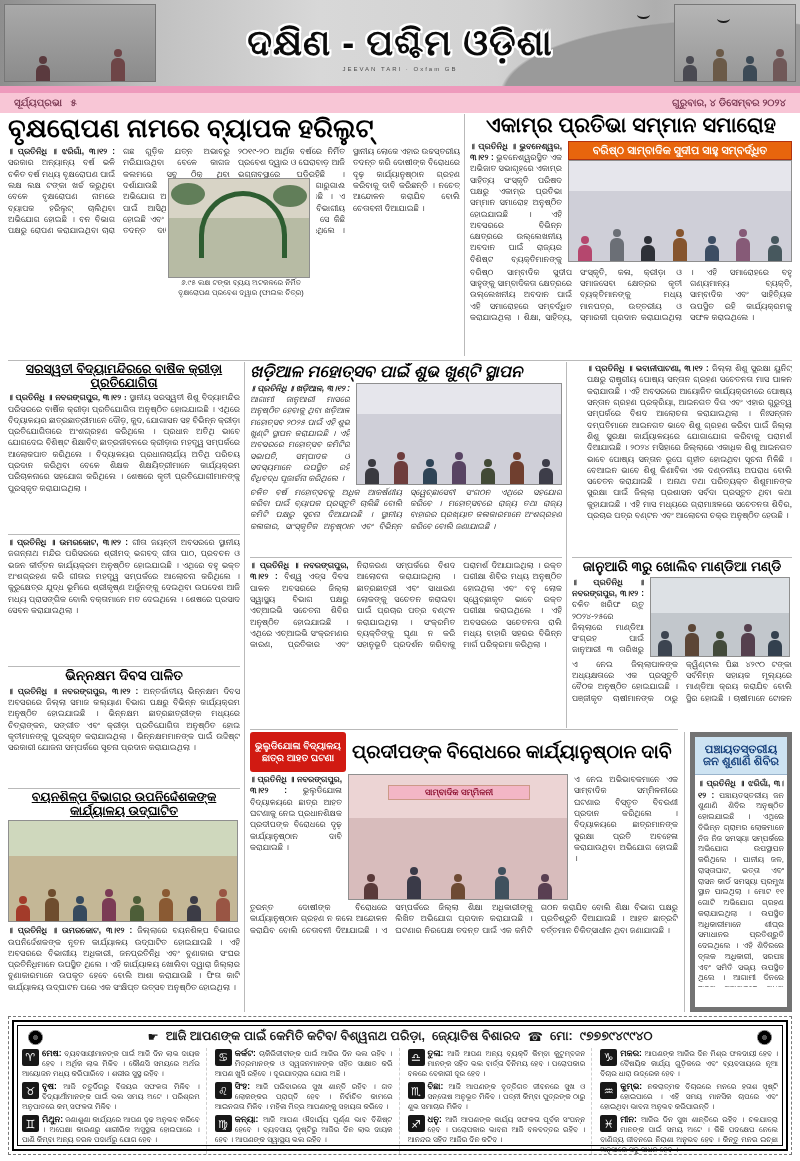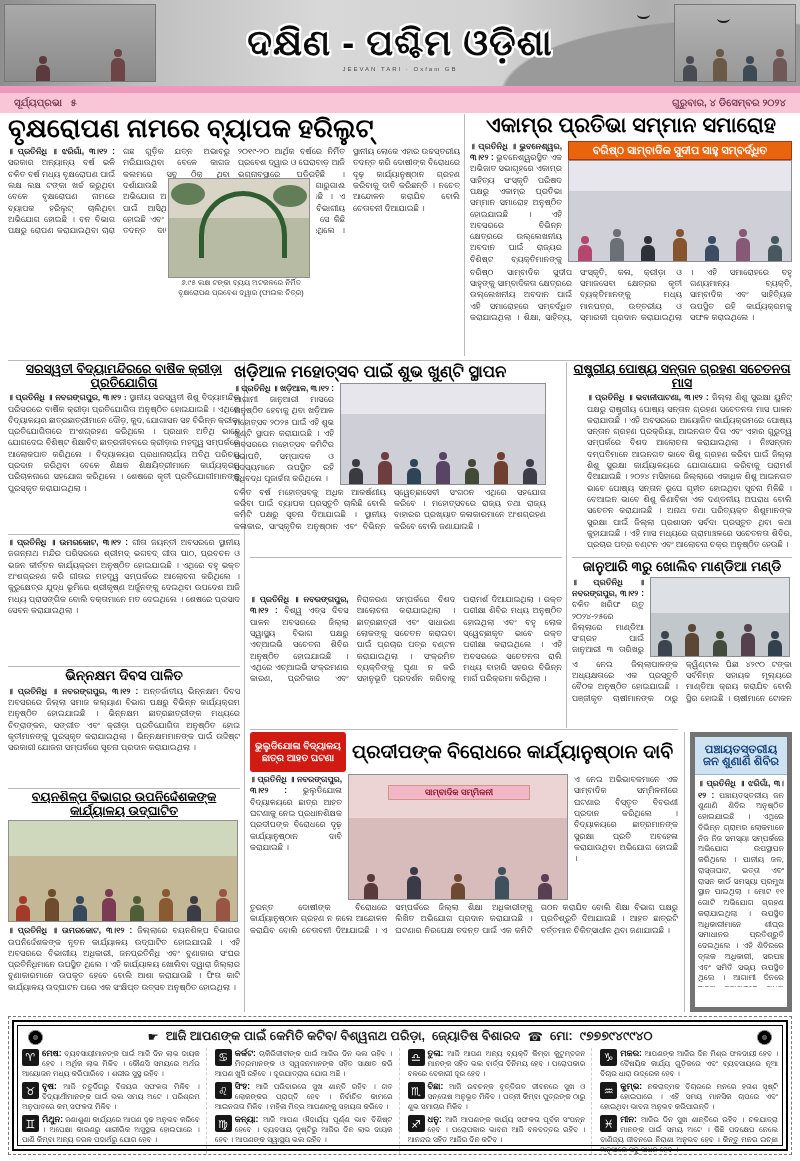--- a/index.html
+++ b/index.html
@@ -254,21 +254,21 @@
           <div class="head" style="background:#995544"></div>
           <div class="torso" style="background:#995544;height:23px"></div>
         </div>
       </div>
     <div class="body" style="height:92px;">
       <span class="byl">॥ ପ୍ରତିନିଧି ॥ ଉମରକୋଟ, ୩।୧୨ :</span>
       <span>ଜିଲ୍ଲାରେ ବୟନଶିଳ୍ପ ବିଭାଗର ଉପନିର୍ଦ୍ଦେଶକଙ୍କ ନୂତନ କାର୍ଯ୍ୟାଳୟ ଉଦ୍‌ଘାଟିତ ହୋଇଯାଇଛି । ଏହି ଅବସରରେ ବିଭାଗୀୟ ଅଧିକାରୀ, ଜନପ୍ରତିନିଧି ଏବଂ ବୁଣାକାର ସଂଘର ପ୍ରତିନିଧିମାନେ ଉପସ୍ଥିତ ଥିଲେ । ଏହି କାର୍ଯ୍ୟାଳୟ ଖୋଲିବା ଦ୍ୱାରା ଜିଲ୍ଲାର ବୁଣାକାରମାନେ ଉପକୃତ ହେବେ ବୋଲି ଆଶା କରାଯାଉଛି । ଫିତା କାଟି କାର୍ଯ୍ୟାଳୟ ଉଦ୍‌ଘାଟନ ପରେ ଏକ ସଂକ୍ଷିପ୍ତ ଉତ୍ସବ ଅନୁଷ୍ଠିତ ହୋଇଥିଲା ।</span>
     </div>
   </section>
 
-  <section class="art" id="a4" style="left:234px;top:363px;width:312px;height:193px;">
+  <section class="art" id="a4" style="left:250px;top:363px;width:312px;height:193px;font-style:italic;">
     <h2 class="hl mb2">ଖଡ଼ିଆଳ ମହୋତ୍ସବ ପାଇଁ ଶୁଭ ଖୁଣ୍ଟି ସ୍ଥାପନ</h2>
     <div class="row mb2">
       <div class="body" style="width:100px;height:102px;">
         <span class="byl">॥ ପ୍ରତିନିଧି ॥ ଖଡ଼ିଆଳ, ୩।୧୨ :</span>
         <span>ଆଗାମୀ ଜାନୁଆରୀ ମାସରେ ଅନୁଷ୍ଠିତ ହେବାକୁ ଥିବା ଖଡ଼ିଆଳ ମହୋତ୍ସବ ୨୦୨୫ ପାଇଁ ଏହି ଶୁଭ ଖୁଣ୍ଟି ସ୍ଥାପନ କରାଯାଇଛି । ଏହି ଅବସରରେ ମହୋତ୍ସବ କମିଟିର ସଭାପତି, ସମ୍ପାଦକ ଓ ସଦସ୍ୟମାନେ ଉପସ୍ଥିତ ରହି ବିଧିବଦ୍ଧ ପୂଜାର୍ଚ୍ଚନା କରିଥିଲେ ।</span>
       </div>
       <div class="photo ph-indoor" style="width:204px;height:100px;">
           <div class="fig" style="left: calc(7.14286% - 8px);">
             <div class="head" style="background:#3a3a40"></div>
             <div class="torso" style="background:#3a3a40;height:16px"></div>
@@ -297,29 +297,28 @@
             <div class="head" style="background:#3d3d49"></div>
             <div class="torso" style="background:#3d3d49;height:16px"></div>
           </div>
         </div>
     </div>
     <div class="body cols2" style="height:62px;">ଚଳିତ ବର୍ଷ ମହୋତ୍ସବକୁ ଅଧିକ ଆକର୍ଷଣୀୟ କରିବା ପାଇଁ ବ୍ୟାପକ ପ୍ରସ୍ତୁତି ଚାଲିଛି ବୋଲି କମିଟି ପକ୍ଷରୁ ସୂଚନା ଦିଆଯାଇଛି । ସ୍ଥାନୀୟ କଳାକାର, ସାଂସ୍କୃତିକ ଅନୁଷ୍ଠାନ ଏବଂ ବିଭିନ୍ନ ସ୍ୱେଚ୍ଛାସେବୀ ସଂଗଠନ ଏଥିରେ ସହଯୋଗ କରିବେ । ମହୋତ୍ସବରେ ରାଜ୍ୟ ତଥା ରାଜ୍ୟ ବାହାରର ପ୍ରଖ୍ୟାତ କଳାକାରମାନେ ଅଂଶଗ୍ରହଣ କରିବେ ବୋଲି ଜଣାଯାଇଛି ।</div>
   </section>
   <div class="hr" style="left:250px;top:557px;width:312px;"></div>
 
   <section class="art" id="a8" style="left:250px;top:560px;width:312px;height:167px;">
-    <div class="body cols3" style="height:138px;margin-top:34px;">
+    <div class="body cols3" style="height:138px;">
       <span class="byl">॥ ପ୍ରତିନିଧି ॥ ନବରଙ୍ଗପୁର, ୩।୧୨ :</span>
       <span>ବିଶ୍ୱ ଏଡ୍ସ ଦିବସ ପାଳନ ଅବସରରେ ଜିଲ୍ଲା ସ୍ୱାସ୍ଥ୍ୟ ବିଭାଗ ପକ୍ଷରୁ ଏଚ୍‌ଆଇଭି ସଚେତନା ଶିବିର ଅନୁଷ୍ଠିତ ହୋଇଯାଇଛି । ଏଥିରେ ଏଚ୍‌ଆଇଭି ସଂକ୍ରମଣର କାରଣ, ପ୍ରତିକାର ଏବଂ ନିରାକରଣ ସମ୍ପର୍କରେ ବିଶଦ ଆଲୋଚନା କରାଯାଇଥିଲା । ଛାତ୍ରଛାତ୍ରୀ ଏବଂ ସାଧାରଣ ଲୋକଙ୍କୁ ସଚେତନ କରାଇବା ପାଇଁ ପ୍ରଚାର ପତ୍ର ବଣ୍ଟନ କରାଯାଇଥିଲା । ସଂକ୍ରମିତ ବ୍ୟକ୍ତିଙ୍କୁ ଘୃଣା ନ କରି ସହାନୁଭୂତି ପ୍ରଦର୍ଶନ କରିବାକୁ ପରାମର୍ଶ ଦିଆଯାଇଥିଲା । ରକ୍ତ ପରୀକ୍ଷା ଶିବିର ମଧ୍ୟ ଅନୁଷ୍ଠିତ ହୋଇଥିଲା ଏବଂ ବହୁ ଲୋକ ସ୍ୱେଚ୍ଛାକୃତ ଭାବେ ରକ୍ତ ପରୀକ୍ଷା କରାଇଥିଲେ । ଏହି ଅବସରରେ ସଚେତନତା ରାଲି ମଧ୍ୟ ବାହାରି ସହରର ବିଭିନ୍ନ ମାର୍ଗ ପରିକ୍ରମା କରିଥିଲା ।</span>
     </div>
   </section>
   <div class="hr" style="left:250px;top:729px;width:428px;"></div>
 
   <section class="art" id="a5" style="left:572px;top:363px;width:220px;height:193px;">
-    <h2 class="hl ctr mb2">ରାଷ୍ଟ୍ରୀୟ ପୋଷ୍ୟ ସନ୍ତାନ ଗ୍ରହଣ ସଚେତନତା ମାସ</h2>
     <div class="body" style="height:168px;margin-left:15px;">
       <span class="byl">॥ ପ୍ରତିନିଧି ॥ ଭବାନୀପାଟଣା, ୩।୧୨ :</span>
       <span>ଜିଲ୍ଲା ଶିଶୁ ସୁରକ୍ଷା ୟୁନିଟ୍ ପକ୍ଷରୁ ରାଷ୍ଟ୍ରୀୟ ପୋଷ୍ୟ ସନ୍ତାନ ଗ୍ରହଣ ସଚେତନତା ମାସ ପାଳନ କରାଯାଉଛି । ଏହି ଅବସରରେ ଆୟୋଜିତ କାର୍ଯ୍ୟକ୍ରମରେ ପୋଷ୍ୟ ସନ୍ତାନ ଗ୍ରହଣ ପ୍ରକ୍ରିୟା, ଆଇନଗତ ଦିଗ ଏବଂ ଏହାର ଗୁରୁତ୍ୱ ସମ୍ପର୍କରେ ବିଶଦ ଆଲୋଚନା କରାଯାଇଥିଲା । ନିଃସନ୍ତାନ ଦମ୍ପତିମାନେ ଆଇନଗତ ଭାବେ ଶିଶୁ ଗ୍ରହଣ କରିବା ପାଇଁ ଜିଲ୍ଲା ଶିଶୁ ସୁରକ୍ଷା କାର୍ଯ୍ୟାଳୟରେ ଯୋଗାଯୋଗ କରିବାକୁ ପରାମର୍ଶ ଦିଆଯାଇଛି । ୨୦୨୪ ମସିହାରେ ଜିଲ୍ଲାରେ ଏକାଧିକ ଶିଶୁ ଆଇନଗତ ଭାବେ ପୋଷ୍ୟ ସନ୍ତାନ ରୂପେ ଗୃହୀତ ହୋଇଥିବା ସୂଚନା ମିଳିଛି । ବେଆଇନ ଭାବେ ଶିଶୁ କିଣାବିକା ଏକ ଦଣ୍ଡନୀୟ ଅପରାଧ ବୋଲି ସଚେତନ କରାଯାଇଛି । ଅନାଥ ତଥା ପରିତ୍ୟକ୍ତ ଶିଶୁମାନଙ୍କ ସୁରକ୍ଷା ପାଇଁ ଜିଲ୍ଲା ପ୍ରଶାସନ ସର୍ବଦା ପ୍ରସ୍ତୁତ ଥିବା କଥା କୁହାଯାଇଛି । ଏହି ମାସ ମଧ୍ୟରେ ଗ୍ରାମାଞ୍ଚଳରେ ସଚେତନତା ଶିବିର, ପ୍ରଚାର ପତ୍ର ବଣ୍ଟନ ଏବଂ ଆଲୋଚନା ଚକ୍ର ଅନୁଷ୍ଠିତ ହେଉଛି ।</span>
     </div>
   </section>
   <div class="hr" style="left:572px;top:557px;width:220px;"></div>
 
   <section class="art" id="a9" style="left:572px;top:560px;width:220px;height:167px;">
     <h2 class="hl ctr mb2">ଜାନୁଆରି ୩ରୁ ଖୋଲିବ ମାଣ୍ଡିଆ ମଣ୍ଡି</h2>
     <div class="row mb2">
@@ -352,21 +351,21 @@
     </div>
     <div class="body cols2" style="height:56px;">ଏ ନେଇ ଜିଲ୍ଲାପାଳଙ୍କ ଅଧ୍ୟକ୍ଷତାରେ ଏକ ପ୍ରସ୍ତୁତି ବୈଠକ ଅନୁଷ୍ଠିତ ହୋଇଯାଇଛି । ପଞ୍ଜୀକୃତ ଚାଷୀମାନଙ୍କ ଠାରୁ କ୍ୱିଣ୍ଟାଲ ପିଛା ୪୨୯୦ ଟଙ୍କା ସର୍ବନିମ୍ନ ସହାୟକ ମୂଲ୍ୟରେ ମାଣ୍ଡିଆ କ୍ରୟ କରାଯିବ ବୋଲି ସ୍ଥିର ହୋଇଛି । ଚାଷୀମାନେ ଟୋକନ ଅନୁଯାୟୀ ମଣ୍ଡିକୁ ମାଣ୍ଡିଆ ଆଣିବାକୁ ଅନୁରୋଧ କରାଯାଇଛି ।</div>
   </section>
 
   <section class="art" id="a11" style="left:250px;top:732px;width:428px;height:280px;">
     <div class="row mb2" style="align-items:center;">
       <div class="kicker" style="width:96px;height:40px;">
         <span>ଭୁଲୁଡିଯୋଳା ବିଦ୍ୟାଳୟ</span>
         <span>ଛାତ୍ର ଆହତ ଘଟଣା</span>
       </div>
-      <h2 class="hl" style="flex:1;">ପ୍ରଦୀପଙ୍କ ବିରୋଧରେ କାର୍ଯ୍ୟାନୁଷ୍ଠାନ ଦାବି</h2>
+      <h2 class="hl" style="flex:1;font-family:Liberation Serif, serif;">ପ୍ରଦୀପଙ୍କ ବିରୋଧରେ କାର୍ଯ୍ୟାନୁଷ୍ଠାନ ଦାବି</h2>
     </div>
     <div class="row mb2">
       <div class="body" style="width:92px;height:126px;">
         <span class="byl">॥ ପ୍ରତିନିଧି ॥ ନବରଙ୍ଗପୁର, ୩।୧୨ :</span>
         <span>ଭୁଲୁଡିଯୋଳା ବିଦ୍ୟାଳୟରେ ଛାତ୍ର ଆହତ ଘଟଣାକୁ ନେଇ ପ୍ରଧାନଶିକ୍ଷକ ପ୍ରଦୀପଙ୍କ ବିରୋଧରେ ଦୃଢ଼ କାର୍ଯ୍ୟାନୁଷ୍ଠାନ ଦାବି କରାଯାଇଛି ।</span>
       </div>
       <div class="photo ph-hall" style="width:218px;height:124px;">
         <div class="banner-pink">ସାମ୍ବାଦିକ ସମ୍ମିଳନୀ</div>
       <div class="fig" style="left: calc(10% - 8px);">
             <div class="head" style="background:#5a3a3a"></div>
@@ -421,21 +420,21 @@
           <div class="zent"><span class="zic">♉</span><span class="zname">ବୃଷ:</span> <span>ଆଜି ଚତୁର୍ଦିଗରୁ ବିଜୟର ସଫଳତା ମିଳିବ । ବିଦ୍ୟାର୍ଥୀମାନଙ୍କ ପାଇଁ ଭଲ ସମୟ ଅଟେ । ପରିଶ୍ରମ ଅନୁପାତରେ କମ୍ ସଫଳତା ମିଳିବ ।</span></div>
           <div class="zent"><span class="zic">♊</span><span class="zname">ମିଥୁନ:</span> <span>ଜଣାଶୁଣା କାର୍ଯ୍ୟରେ ଆପଣ ଦୃଢ ଅନୁଭବ କରିବେ । ଅପେକ୍ଷା କାରଣରୁ ଶାରୀରିକ ଅସୁସ୍ଥତା ହୋଇପାରେ । ପାଣି କିମ୍ବା ଅନ୍ୟ ତରଳ ପଦାର୍ଥରୁ ଯୋଗ ହେବ ।</span></div>
         </div>
         <div class="zcol">
           <div class="zent"><span class="zic">♋</span><span class="zname">କର୍କଟ:</span> <span>ଚାକିରିଜୀବୀଙ୍କ ପାଇଁ ଆଜିର ଦିନ ଭଲ ରହିବ । ମିତ୍ରମାନଙ୍କ ଓ ସ୍ୱଜନମାନଙ୍କ ସହିତ ସାକ୍ଷାତ କରି ଆପଣ ଖୁସି ରହିବେ । ଦୂରଯାତ୍ରାର ଯୋଗ ଅଛି ।</span></div>
           <div class="zent"><span class="zic">♌</span><span class="zname">ସିଂହ:</span> <span>ଆଜି ପରିବାରରେ ସୁଖ ଶାନ୍ତି ରହିବ । ଗତ ଲୋକଙ୍କର ପ୍ରାପ୍ତି ହେବ । ନିର୍ବାଚିତ କାମରେ ଆଇନଗତା ମିଳିବ । ମହିଳା ମିତ୍ର ଆପଣଙ୍କୁ ସହାୟତା କରିବେ ।</span></div>
           <div class="zent"><span class="zic">♍</span><span class="zname">କନ୍ୟା:</span> <span>ଆଜି ଆପଣ ଔଦାର୍ଯ୍ୟ ପୂର୍ଣ୍ଣ ଭାବ ବିଶିଷ୍ଟ ହେବେ । ବ୍ୟବସାୟ ଦୃଷ୍ଟିରୁ ଆଜିର ଦିନ ଲାଭ ଦାୟକ ହେବ । ଆପଣଙ୍କ ସ୍ୱାସ୍ଥ୍ୟ ଭଲ ରହିବ ।</span></div>
         </div>
         <div class="zcol">
           <div class="zent"><span class="zic">♎</span><span class="zname">ତୁଳା:</span> <span>ଆଜି ଆପଣ ଅନ୍ୟ ବ୍ୟକ୍ତି କିମ୍ବା କୁଟୁମ୍ବଜନ ମାନଙ୍କ ସହିତ ଭଲ ବାର୍ତ୍ତା ବିନିମୟ ହେବ । ପରୋପକାର ବଳରେ ବେକାରୀ ଦୂର ହେବ ।</span></div>
-          <div class="zent"><span class="zic">♏</span><span class="zname">ବିଛା:</span> <span>ଆଜି ରବଚନ୍କ ବୃତ୍ତିଗତ ଜୀବନରେ ସୁଖ ଓ ସନ୍ତୋଷ ଅନୁଭୂତ ମିଳିବ । ପତ୍ନୀ କିମ୍ବା ପୁତ୍ରଙ୍କ ଠାରୁ ଶୁଭ ସମାଚାର ମିଳିବ ।</span></div>
+          <div class="zent"><span class="zic">♏</span><span class="zname">ବିଛା:</span> <span>ଆଜି ଆପଣଙ୍କ ବୃତ୍ତିଗତ ଜୀବନରେ ସୁଖ ଓ ସନ୍ତୋଷ ଅନୁଭୂତ ମିଳିବ । ପତ୍ନୀ କିମ୍ବା ପୁତ୍ରଙ୍କ ଠାରୁ ଶୁଭ ସମାଚାର ମିଳିବ ।</span></div>
           <div class="zent"><span class="zic">♐</span><span class="zname">ଧନୁ:</span> <span>ଆଜି ଆପଣଙ୍କ କାର୍ଯ୍ୟ ସଫଳତା ପୂର୍ବକ ସଂପନ୍ନ ହେବ । ପରୋପକାର ଭାବନା ଆଜି ବଳବତ୍ତର ରହିବ । ଆନନ୍ଦର ସହିତ ଆଜିର ଦିନ କଟିବ ।</span></div>
         </div>
         <div class="zcol">
           <div class="zent"><span class="zic">♑</span><span class="zname">ମକର:</span> <span>ଆପଣଙ୍କ ଆଜିର ଦିନ ମିଶ୍ର ଫଳଦାୟୀ ହେବ । ବୈଷୟିକ କାର୍ଯ୍ୟ ଗୁଡ଼ିକରେ ଏବଂ ବ୍ୟବସାୟରେ ନୂଆ ବିଚାର ଧାରା ଉଦ୍ରେକ ହେବ ।</span></div>
           <div class="zent"><span class="zic">♒</span><span class="zname">କୁମ୍ଭ:</span> <span>ନକରାତ୍ମକ ବିଚାରରେ ମନରେ ହତାଶ ସୃଷ୍ଟି ହୋଇପାରେ । ଏହି ସମୟ ମାନସିକ ଚାପରେ ଏବଂ ହୋଇଥିବା ଭାବନା ଅନୁଭବ କରିପାରନ୍ତି ।</span></div>
           <div class="zent"><span class="zic">♓</span><span class="zname">ମୀନ:</span> <span>ଆଜିର ଦିନ ସୁଖ ଶାନ୍ତିରେ ରହିବ । ଚଳଯାତ୍ରା ମାନଙ୍କ ପାଇଁ ସମୟ ଅଟେ । କିଛି ପଦକ୍ଷେପ ନେଲେ ବାଣିଜ୍ୟ ଜୀବନରେ ନିରାଶା ଅନୁଭବ ହେବ । କିନ୍ତୁ ମନର ଇଚ୍ଛା ଅନୁସାରେ ସବୁ ସାଧନ ହେବ ।</span></div>
         </div>
       </div>
     </div>
   </section>

